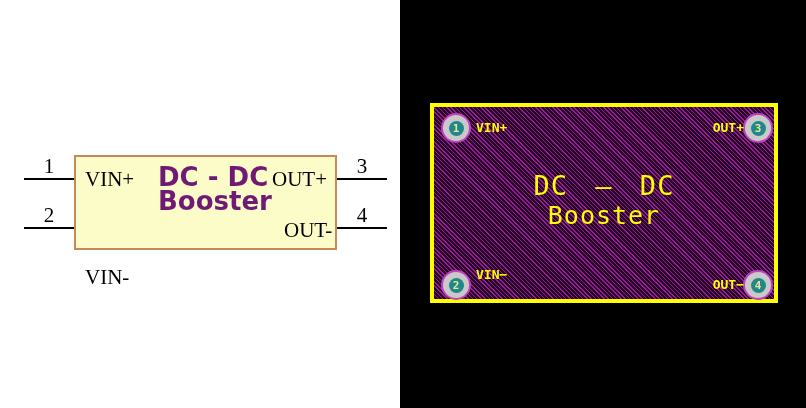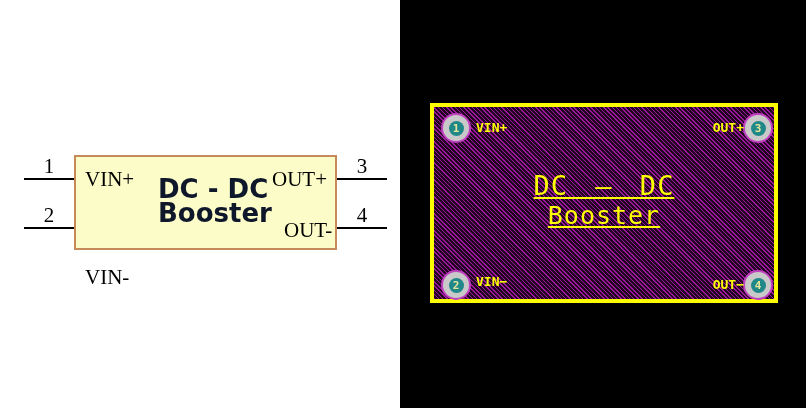--- a/index.html
+++ b/index.html
@@ -6,44 +6,44 @@
   html,body { width:806px; height:408px; overflow:hidden; background:#fff; }
   #stage { position:relative; width:806px; height:408px; }
 
   
   .panel-schematic { position:absolute; left:0; top:0; width:400px; height:408px; background:#ffffff; }
   .sym-body {
     position:absolute; left:74px; top:155px; width:263px; height:95px;
     background:#fcfcc8; border:2px solid #c5895a;
   }
   .sym-title {
-    position:absolute; left:158px; top:177px; width:120px;
+    position:absolute; left:158px; top:165px; width:120px;
     font-family:"DejaVu Sans", sans-serif; font-weight:bold;
-    font-size:26px; line-height:24px; color:#0f172a; letter-spacing:0px;
+    font-size:26px; line-height:24px; color:#701a75; letter-spacing:0px;
   }
   .pin-line { position:absolute; height:2px; background:#000; }
   .pin-num {
     position:absolute; width:50px; text-align:center;
     font-family:"Liberation Serif", serif; font-size:21px; line-height:22px; color:#000;
   }
   .pin-label {
     position:absolute; font-family:"Liberation Serif", serif;
     font-size:21px; line-height:24px; color:#000; white-space:nowrap;
   }
 
   
   .panel-footprint { position:absolute; left:400px; top:0; width:406px; height:408px; background:#000000; }
   .fp-body {
     position:absolute; left:30px; top:103px; width:348px; height:200px;
     border:4px solid #ffff00;
     background:repeating-linear-gradient(45deg, #9b179b 0px, #9b179b 1px, #230523 1px, #230523 3px);
   }
   .fp-title {
     position:absolute; left:0; top:64px; width:100%; text-align:center;
-    font-family:"DejaVu Sans Mono", monospace; color:#ffff00;text-decoration:underline;
+    font-family:"DejaVu Sans Mono", monospace; color:#ffff00;
   }
   .fp-title .l1 { font-size:27px; line-height:30px; word-spacing:10px; letter-spacing:1px; }
   .fp-title .l2 { font-size:25px; line-height:26px; margin-top:2px; letter-spacing:1px; }
   .pad {
     position:absolute; width:26px; height:26px; border-radius:50%;
     background:#c9c9c9; box-shadow:0 0 0 2px #c040c0;
     display:flex; align-items:center; justify-content:center;
   }
   .pad .hole {
     width:15px; height:15px; border-radius:50%; background:#208888;
@@ -102,18 +102,18 @@
       </div>
       <div class="pad" style="left:9px; top:165px;">
         <div class="hole">2</div>
       </div>
       <div class="pad" style="left:311px; top:165px;">
         <div class="hole">4</div>
       </div>
 
       <div class="fp-label" style="left:42px; top:13px;">VIN+</div>
       <div class="fp-label" style="right:30px; top:13px;">OUT+</div>
-      <div class="fp-label" style="left:42px; top:167px;">VIN−</div>
+      <div class="fp-label" style="left:42px; top:160px;">VIN−</div>
       <div class="fp-label" style="right:30px; top:170px;">OUT−</div>
     </div>
   </div>
 
 </div>
 
 </body></html>

